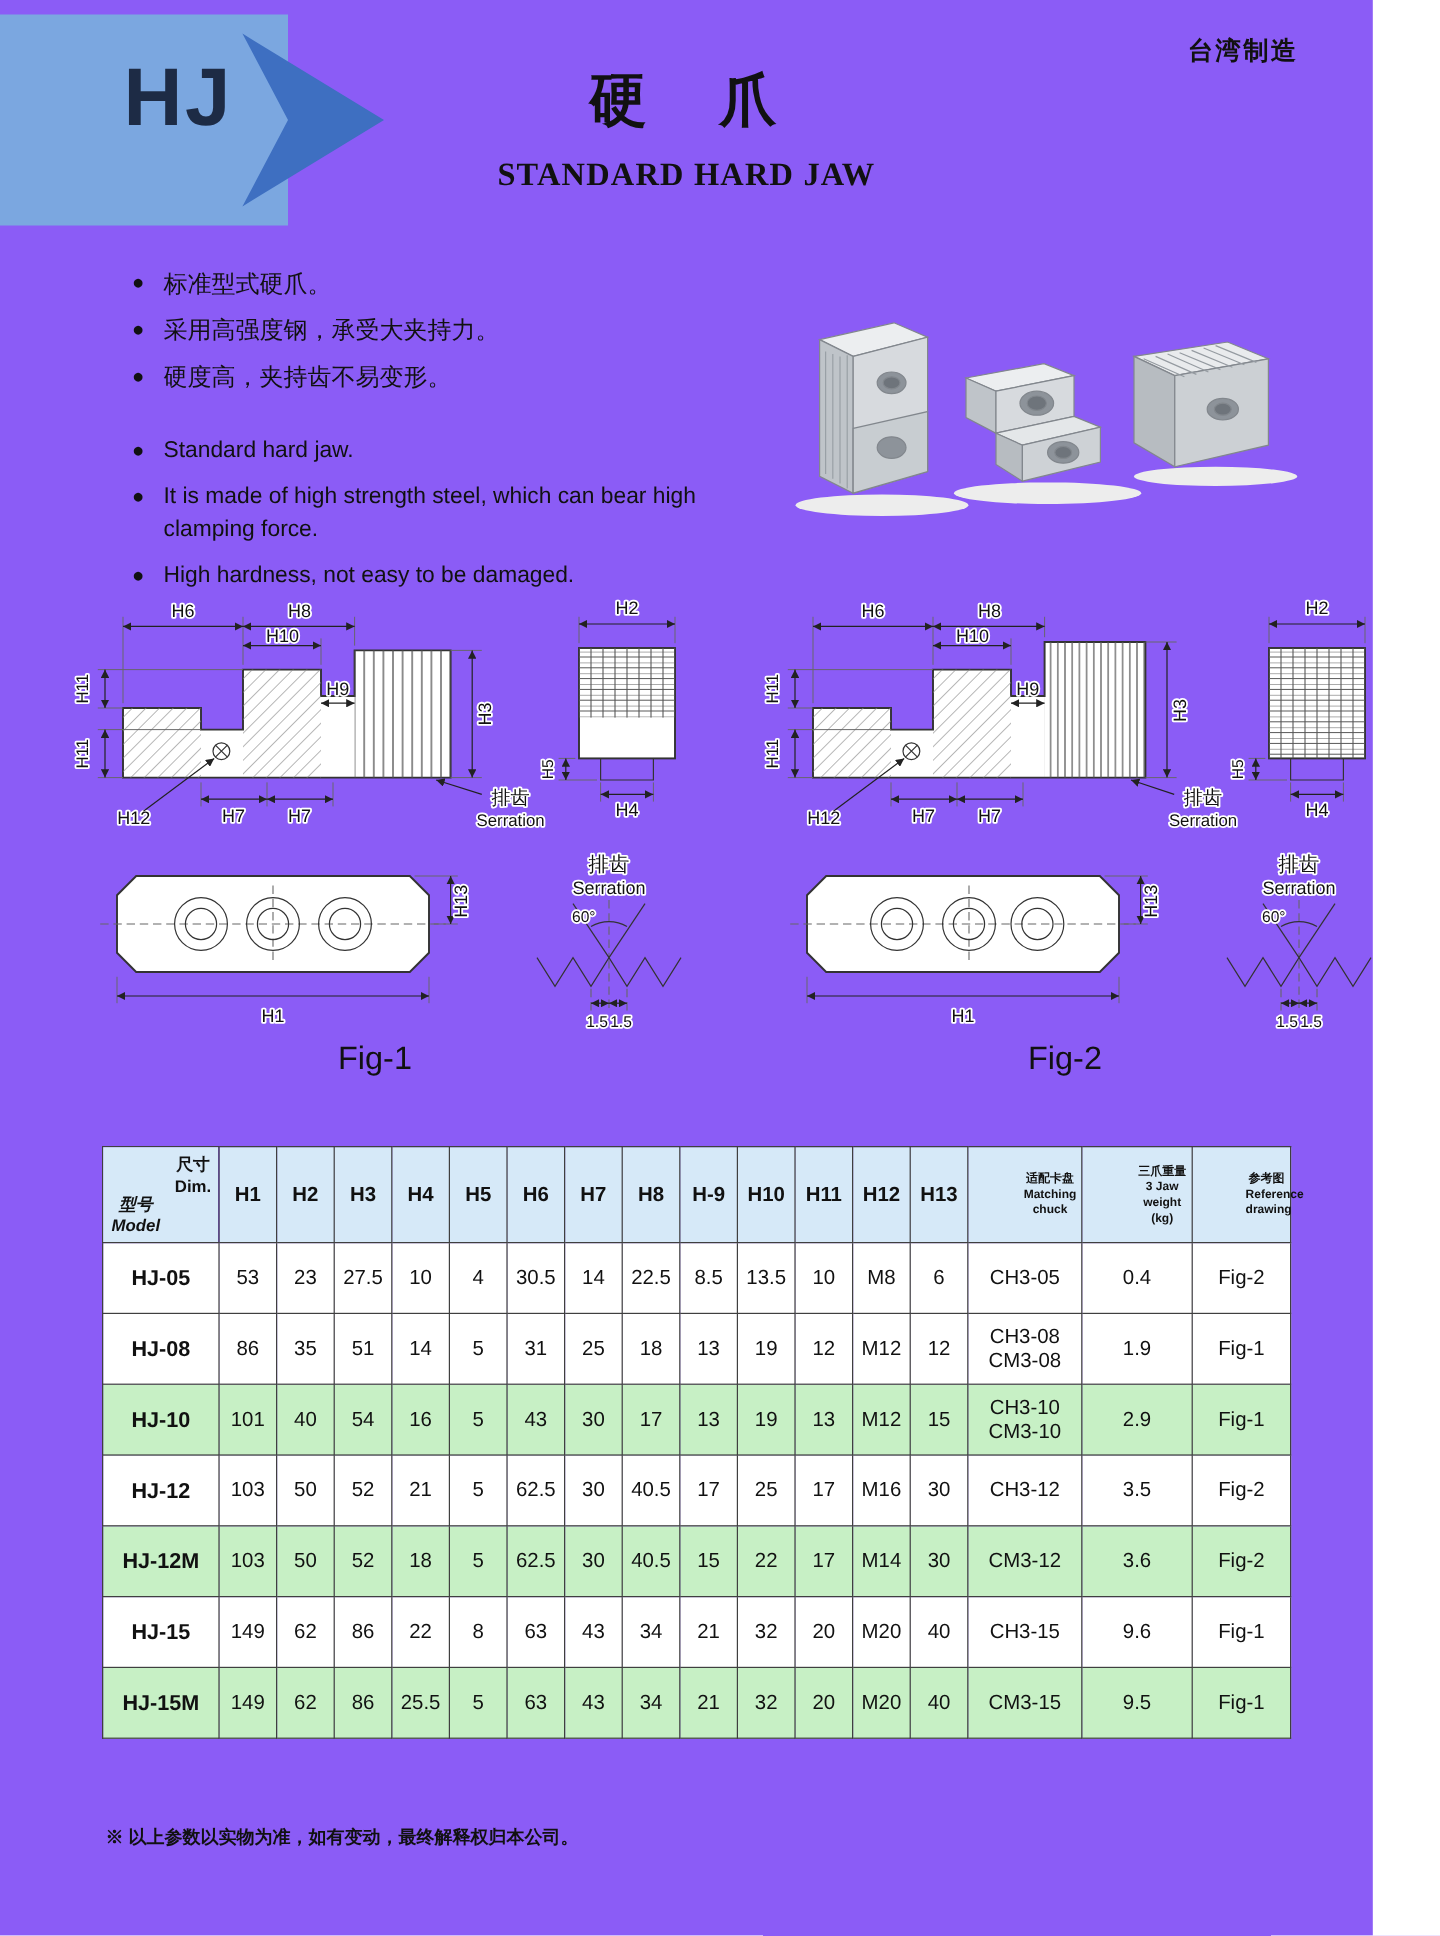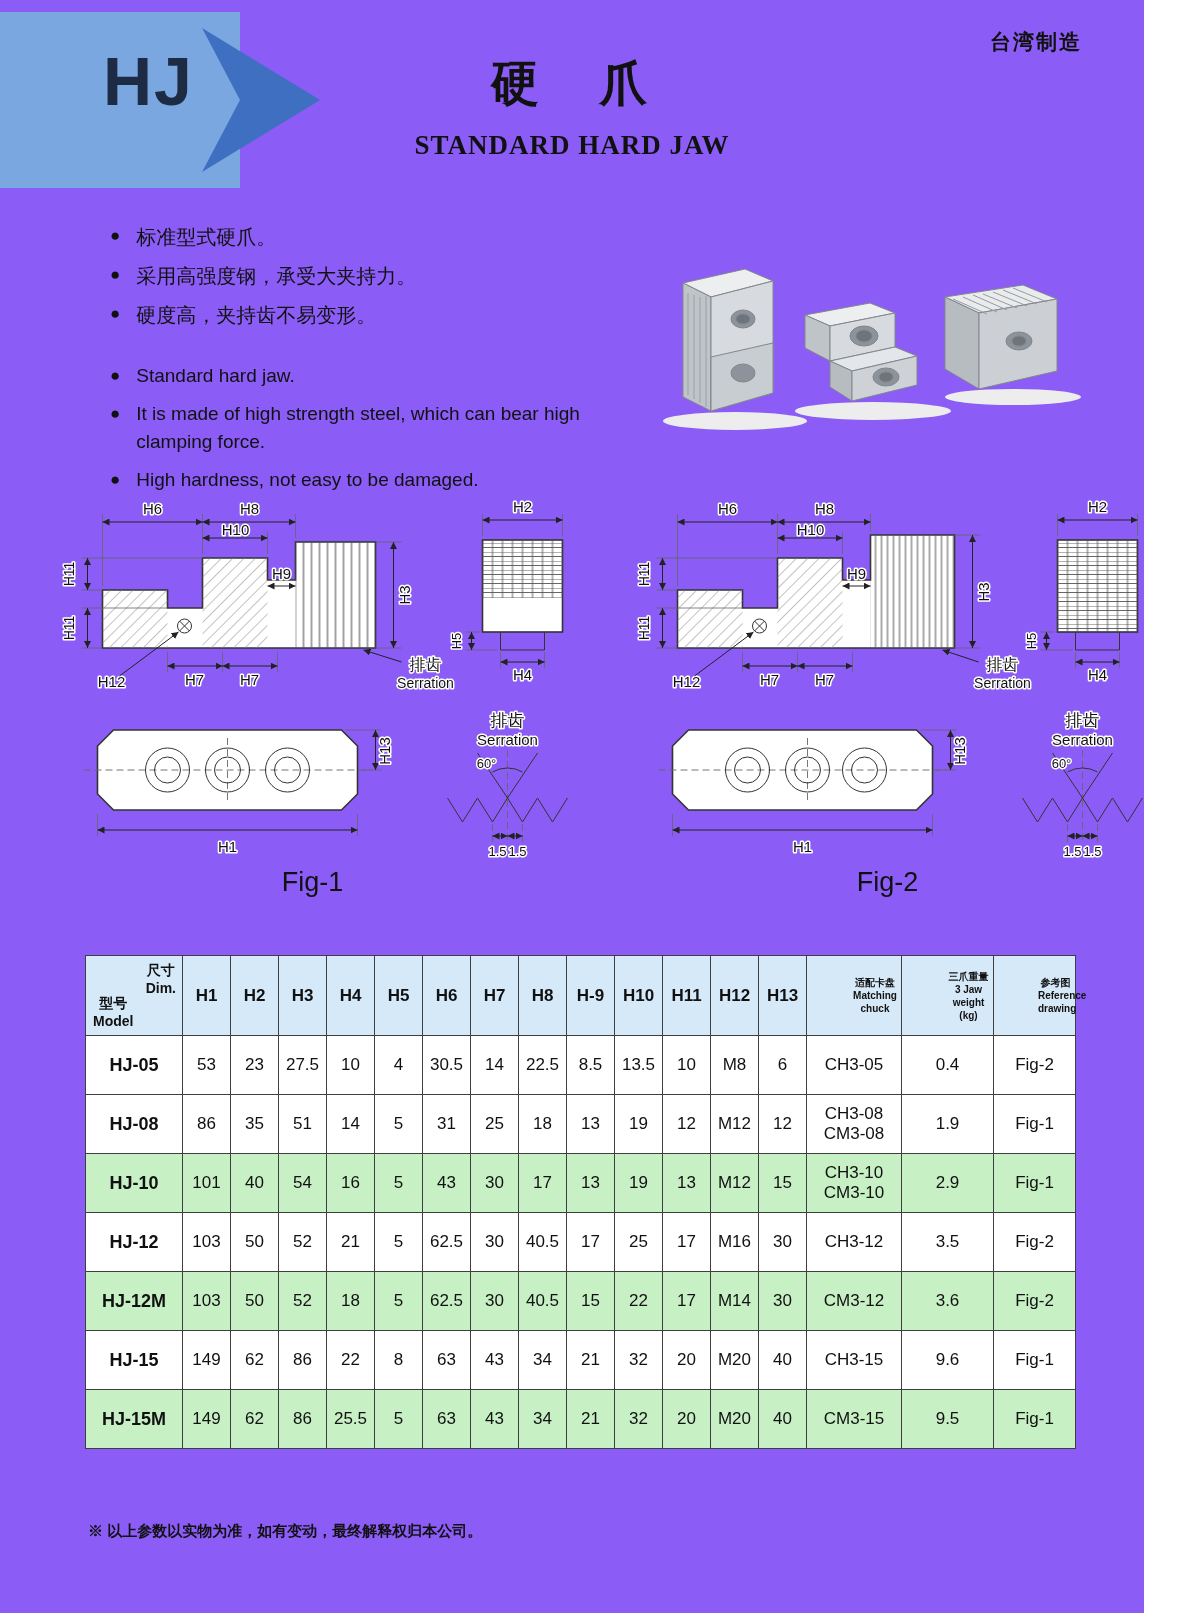--- a/index.html
+++ b/index.html
@@ -48,21 +48,21 @@
   .spec thead th.small-th { font-size:10px; line-height:1.3;padding-left:44px; }
   .spec tbody td { height:59px; font-size:17px; background:#fff; }
   .spec tbody tr.green td { background:#c7f0c5; }
   .spec tbody td.model { font-weight:bold; font-size:18px; }
   .corner-th { position:relative; padding:0;
     background-color:#d6e9f8;
     background-image:linear-gradient(to bottom right,
       rgba(0,0,0,0) calc(50% - 1px), #3f3f3f calc(50% - 1px),
       #3f3f3f calc(50% + 1px), rgba(0,0,0,0) calc(50% + 1px)); }
   .corner-th .dim-lab   { position:absolute; top:5px;  right:6px; font-size:14px; line-height:1.3; text-align:center; }
-  .corner-th .model-lab { position:absolute; bottom:5px; left:7px; font-size:14px; line-height:1.3; text-align:center; }
+  .corner-th .model-lab { position:absolute; bottom:5px; left:7px; font-size:14px; line-height:1.3; text-align:center;font-style:italic; }
 
   .footnote { position:absolute; top:1522px; left:88px; font-size:15px; font-weight:bold; }
 </style>
 </head>
 <body>
 
 <div class="page">
 
   <svg class="banner" width="340" height="200" viewBox="0 0 340 200">
     <polygon points="0,12 240,12 240,188 0,188" fill="#7ba7e0"></polygon>

